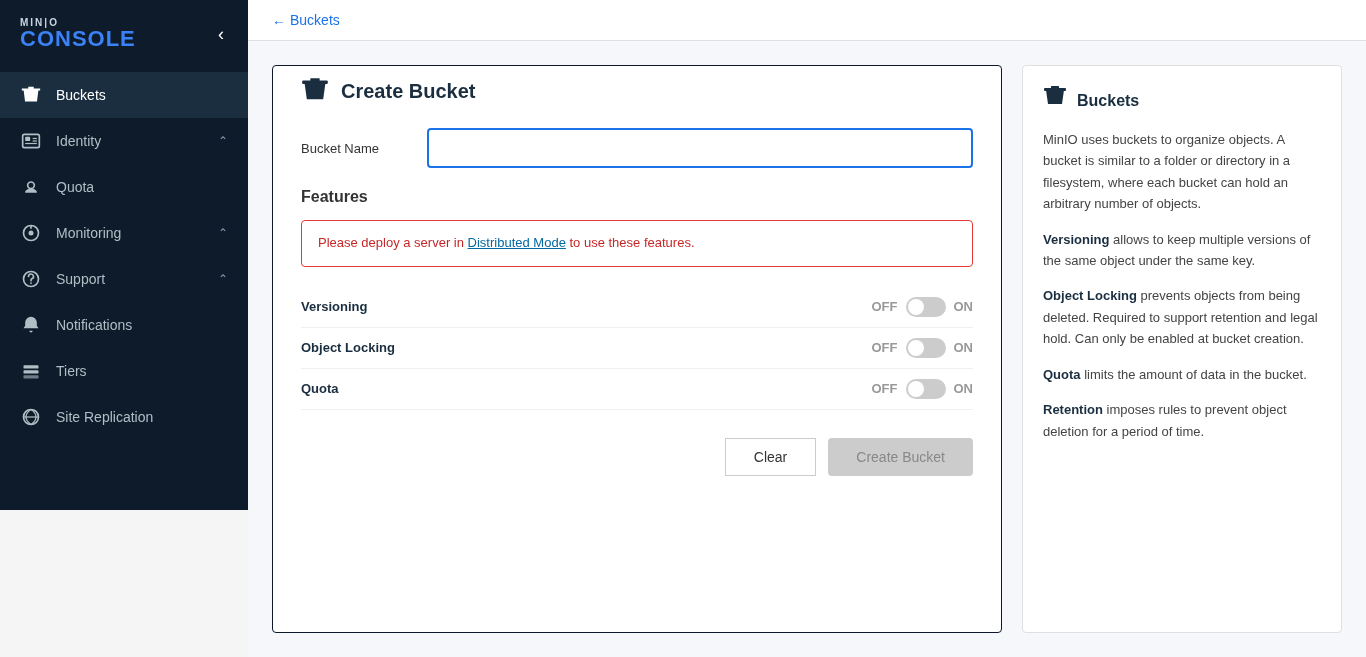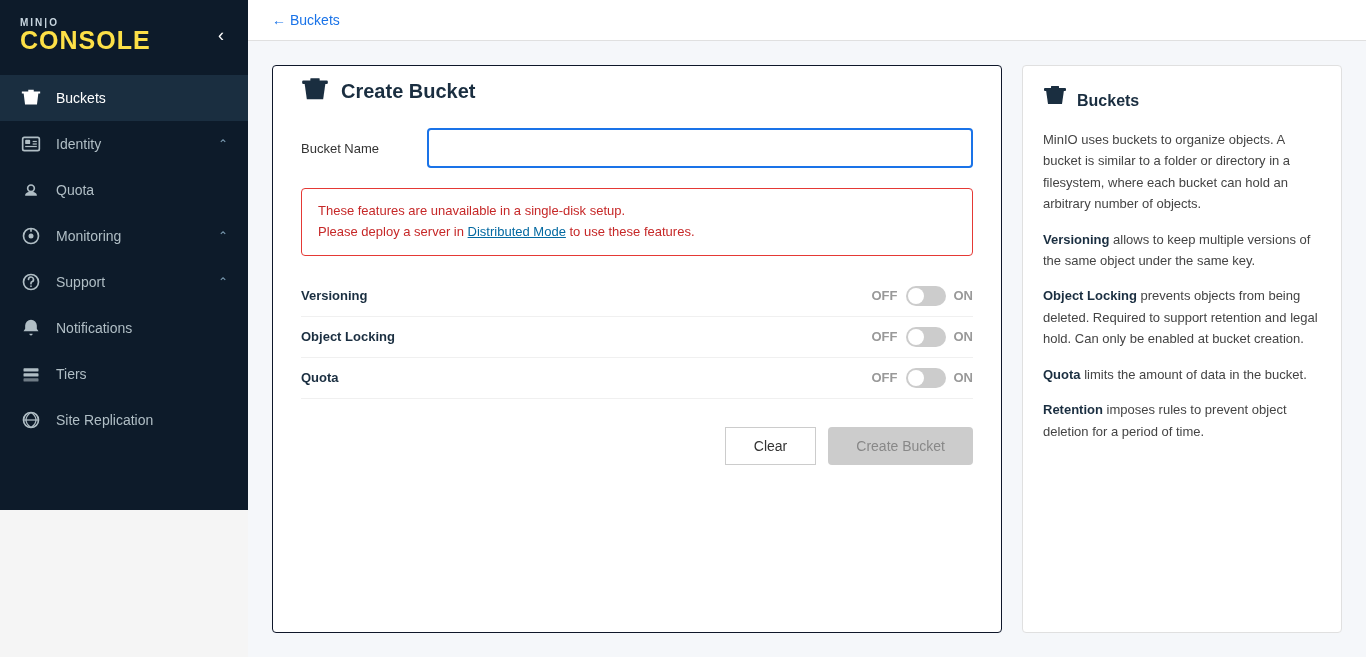--- a/index.html
+++ b/index.html
@@ -27,23 +27,23 @@
       flex-direction: column;
       line-height: 1;
     }
     .logo-mini {
       font-size: 10px;
       font-weight: 700;
       letter-spacing: 2px;
       color: #c8d6e0;
     }
     .logo-console {
-      font-size: 25px;
+      font-size: 22px;
       font-weight: 800;
-      color: #fde047;
+      color: #3b82f6;
       letter-spacing: 1px;
     }
     .sidebar-collapse-btn {
       background: none;
       border: none;
       color: #fff;
       font-size: 18px;
       cursor: pointer;
       padding: 4px;
     }
@@ -442,25 +442,23 @@
           </svg>
         </span>
         <span>Create Bucket</span>
       </div>
 
       <div class="form-row">
         <label class="form-label">Bucket Name</label>
         <input class="form-input" type="text" value="" style="">
       </div>
 
+      <div class="features-title">Features</div>
 
       <div class="warning-box">
-        <div class="warning-text">
-          <span>These features are unavailable in a single-disk setup.</span>
-        </div>
         <div class="warning-text">
           <span>Please deploy a server in </span><a class="warning-link" href="#">Distributed Mode</a><span> to use these features.</span>
         </div>
       </div>
 
       <div class="feature-row">
         <span class="feature-name">Versioning</span>
         <div class="toggle-group">
           <span class="toggle-label">OFF</span>
           <div class="toggle-switch">

